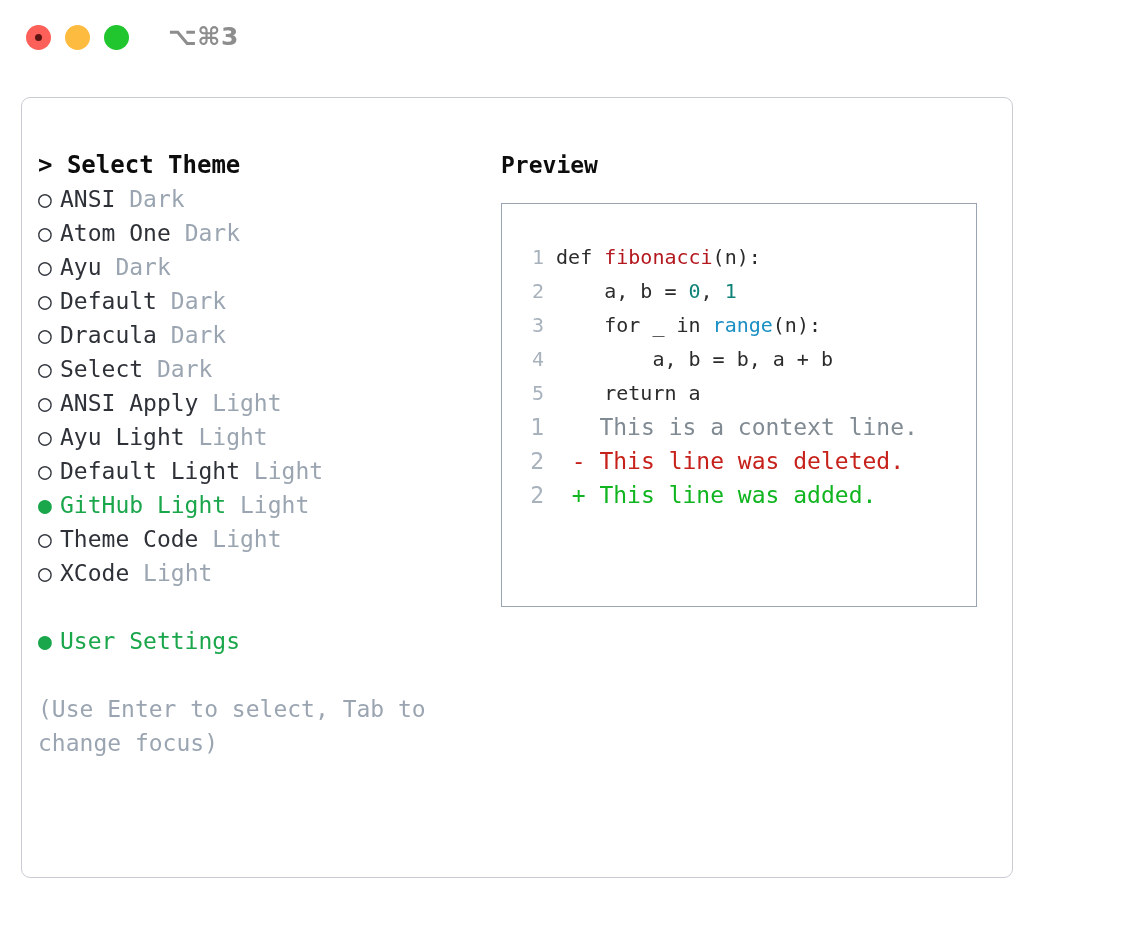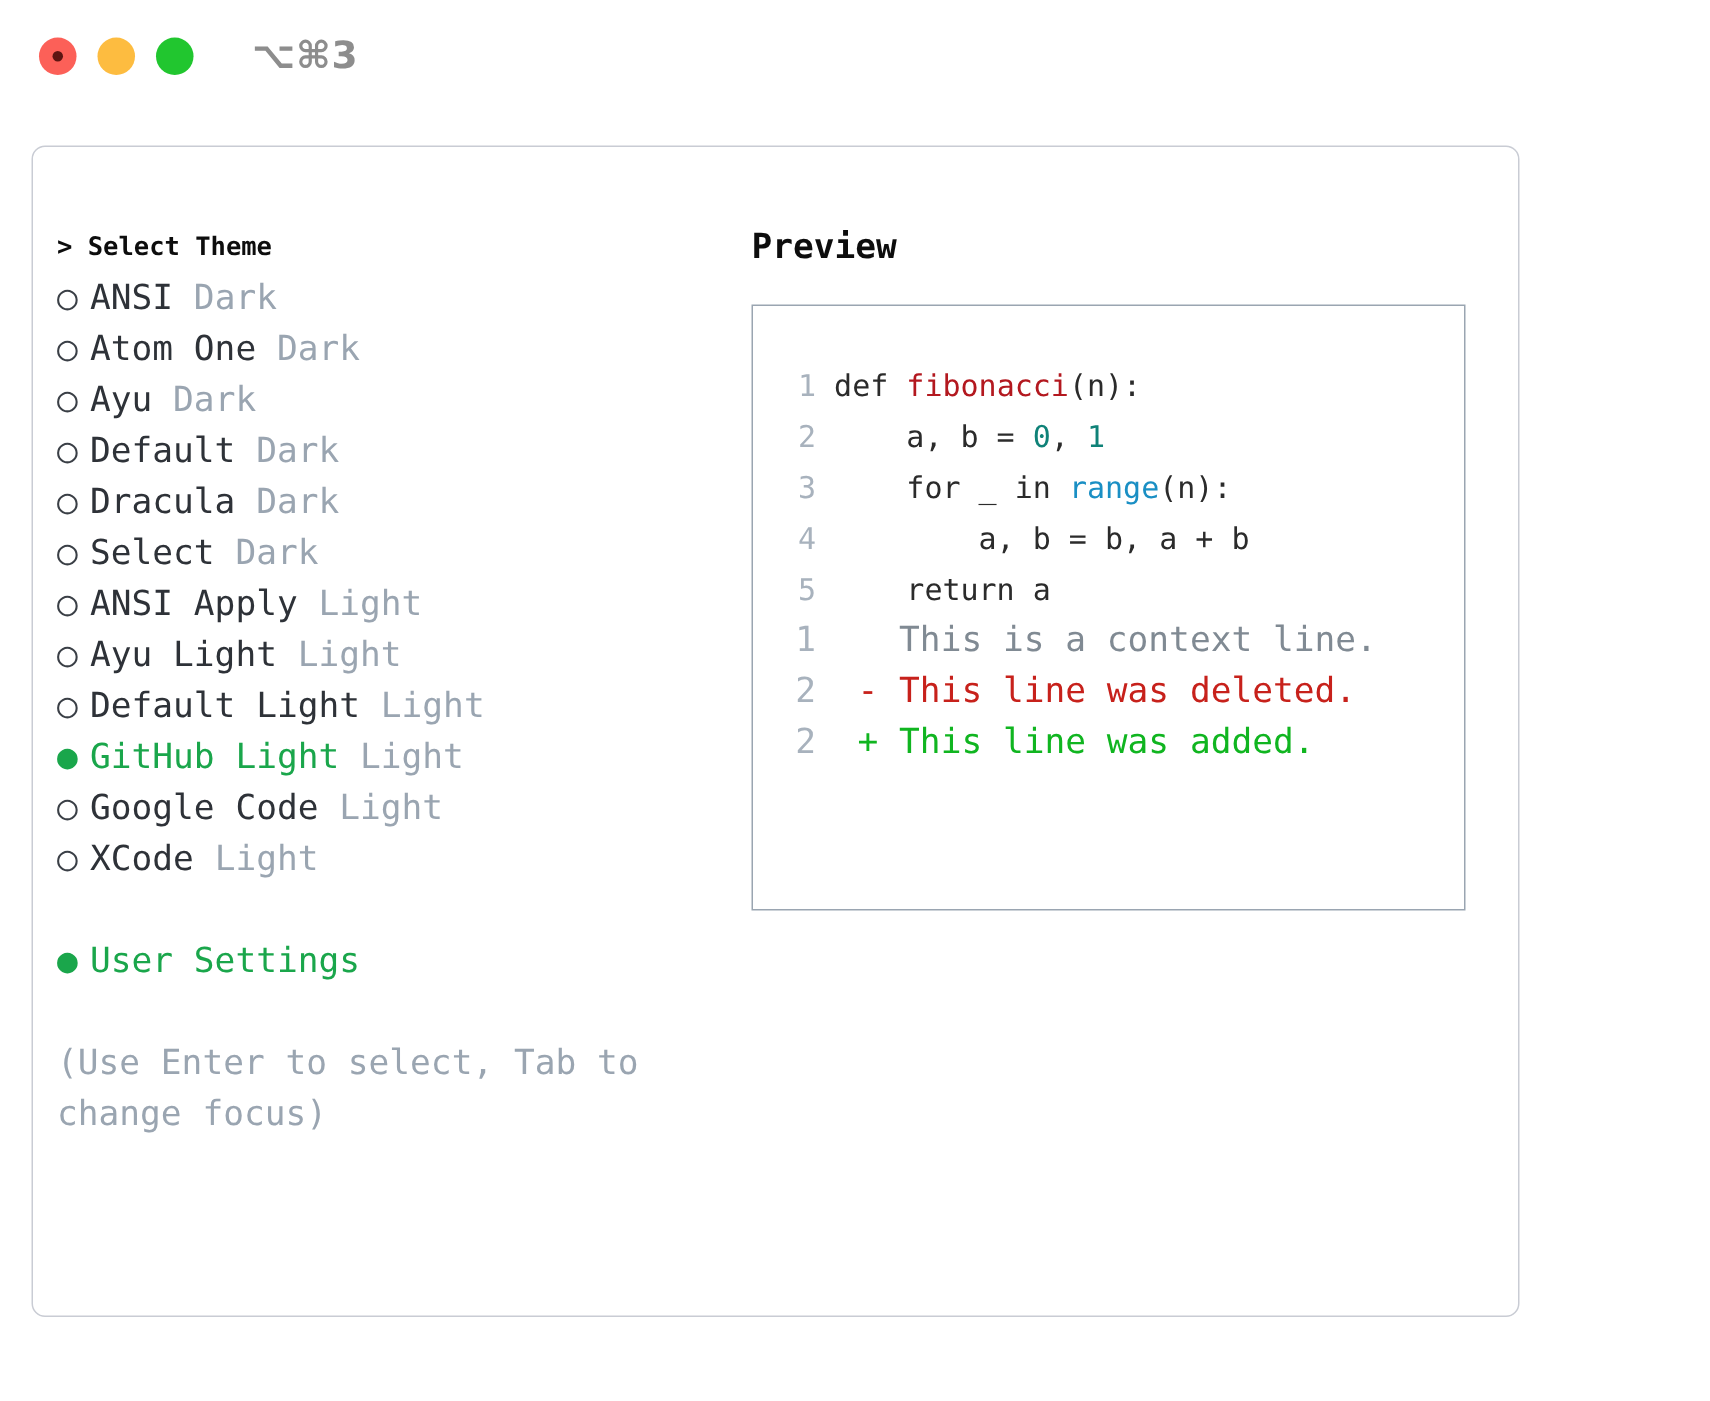--- a/index.html
+++ b/index.html
@@ -92,21 +92,21 @@
 
   
   .left-col {
     position: absolute;
     left: 16px;
     top: 50px;
     width: 440px;
   }
 
   .section-header {
-    font-size: 17px;
+    font-size: 24px;
     line-height: 34px;
     font-weight: bold;
     color: #0d0d0d;
     white-space: pre;
   }
   .section-header.plain {
     font-weight: normal;
     color: #171717;
   }
 
@@ -217,21 +217,21 @@
             <div class="opt-row"><span class="bullet">○</span><span class="opt-name">ANSI</span><span class="opt-tag"> Dark</span></div>
             <div class="opt-row"><span class="bullet">○</span><span class="opt-name">Atom One</span><span class="opt-tag"> Dark</span></div>
             <div class="opt-row"><span class="bullet">○</span><span class="opt-name">Ayu</span><span class="opt-tag"> Dark</span></div>
             <div class="opt-row"><span class="bullet">○</span><span class="opt-name">Default</span><span class="opt-tag"> Dark</span></div>
             <div class="opt-row"><span class="bullet">○</span><span class="opt-name">Dracula</span><span class="opt-tag"> Dark</span></div>
             <div class="opt-row"><span class="bullet">○</span><span class="opt-name">Select</span><span class="opt-tag"> Dark</span></div>
             <div class="opt-row"><span class="bullet">○</span><span class="opt-name">ANSI Apply</span><span class="opt-tag"> Light</span></div>
             <div class="opt-row"><span class="bullet">○</span><span class="opt-name">Ayu Light</span><span class="opt-tag"> Light</span></div>
             <div class="opt-row"><span class="bullet">○</span><span class="opt-name">Default Light</span><span class="opt-tag"> Light</span></div>
             <div class="opt-row"><span class="bullet sel">●</span><span class="opt-name sel">GitHub Light</span><span class="opt-tag"> Light</span></div>
-            <div class="opt-row"><span class="bullet">○</span><span class="opt-name">Google Code</span><span class="opt-tag"> Light</span></div>
+            <div class="opt-row"><span class="bullet">○</span><span class="opt-name">Theme Code</span><span class="opt-tag"> Light</span></div>
             <div class="opt-row"><span class="bullet">○</span><span class="opt-name">XCode</span><span class="opt-tag"> Light</span></div>
           </div>
 
         <div class="spacer-block"></div>
 
 
         <div id="apply-list">
             <div class="opt-row"><span class="bullet sel">●</span><span class="opt-name sel">User Settings</span></div>
           </div>
 

